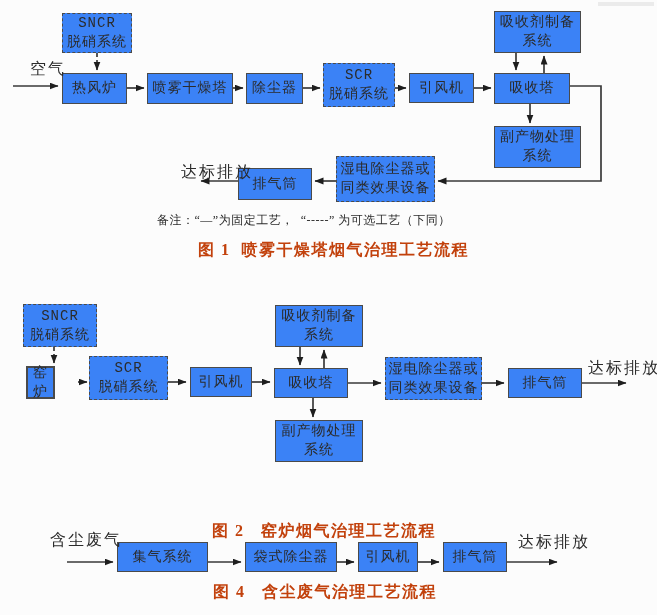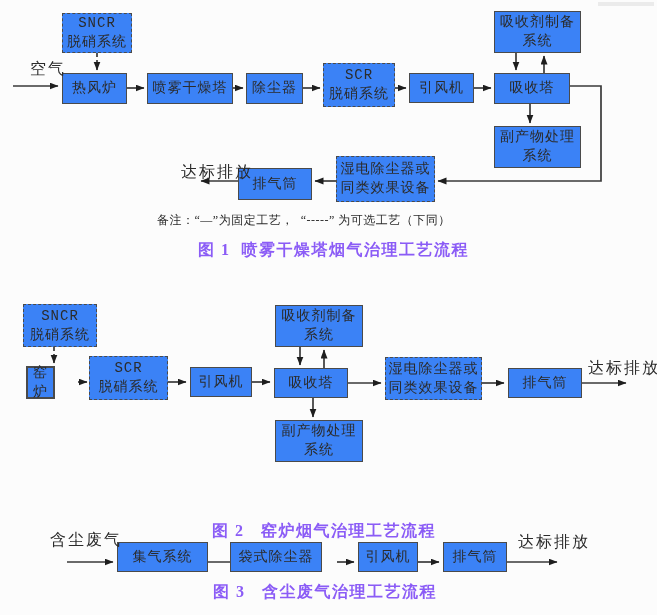--- a/index.html
+++ b/index.html
@@ -22,21 +22,21 @@
   .flabel{
     position:absolute;z-index:2;font-size:16px;letter-spacing:2px;
     white-space:nowrap;
   }
   .note{
     position:absolute;z-index:2;font-size:12px;letter-spacing:.5px;
     white-space:pre;
   }
   .caption{
     position:absolute;z-index:2;font-size:16px;font-weight:bold;
-    letter-spacing:1.5px;white-space:pre;color:#8b5cf6;
+    letter-spacing:1.5px;white-space:pre;color:#c2410c;
   }
   .artifact{
     position:absolute;z-index:0;background:#e4e4e4;opacity:.7;
   }
 </style>
 </head>
 <body>
 
 <div class="canvas">
 
@@ -118,21 +118,21 @@
   <div class="node" style="left:275px;top:420px;width:88px;height:42px;">副产物处理
 系统</div>
   <div class="node dashed" style="left:385px;top:357px;width:97px;height:43px;">湿电除尘器或
 同类效果设备</div>
   <div class="node" style="left:508px;top:368px;width:74px;height:30px;">排气筒</div>
 
   <div class="flabel" style="left:588px;top:358px;">达标排放</div>
   <div class="caption" style="left:212px;top:477px;margin-top:44px;">图 2   窑炉烟气治理工艺流程</div>
 
   <div class="node" style="left:117px;top:542px;width:91px;height:30px;">集气系统</div>
-  <div class="node" style="left:230px;top:542px;width:92px;height:30px;">袋式除尘器</div>
+  <div class="node" style="left:245px;top:542px;width:92px;height:30px;">袋式除尘器</div>
   <div class="node" style="left:358px;top:542px;width:60px;height:30px;">引风机</div>
   <div class="node" style="left:443px;top:542px;width:64px;height:30px;">排气筒</div>
 
   <div class="flabel" style="left:50px;top:530px;text-align:center;">含尘废气</div>
   <div class="flabel" style="left:518px;top:532px;">达标排放</div>
-  <div class="caption" style="left:213px;top:582px;">图 3   含尘废气治理工艺流程</div>
+  <div class="caption" style="left:213px;top:582px;">图 4   含尘废气治理工艺流程</div>
 
 </div>
 
 </body></html>

